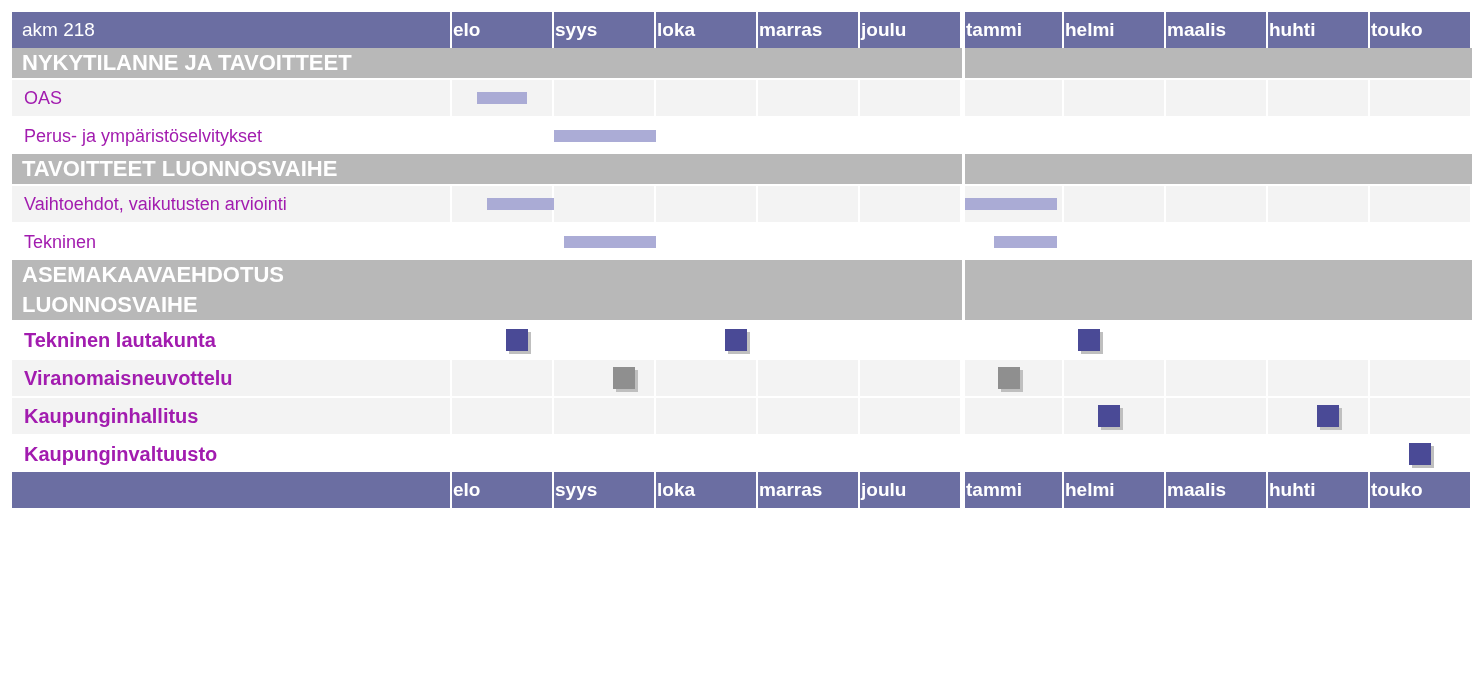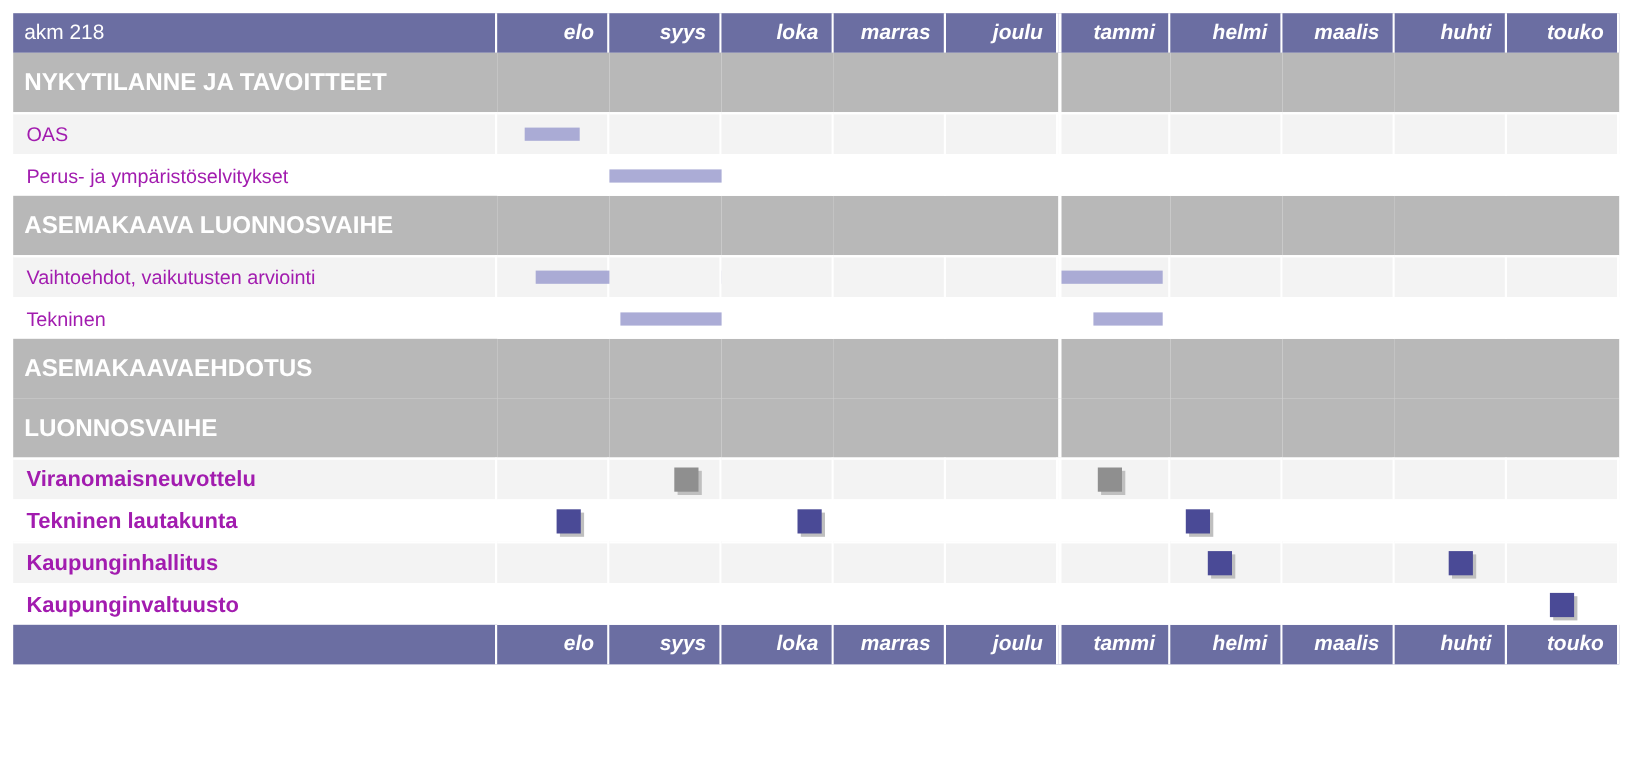--- a/index.html
+++ b/index.html
@@ -21,29 +21,29 @@
 
   .hdr td {
     background: #6b6ea2;
     color: #fff;
     font-size: 19px;
     height: 36px;
     vertical-align: middle;
     border-right: 2px solid #fff;
   }
   .hdr td.label { padding-left: 10px; }
-  .hdr td.month { text-align: right; padding-right: 12px; font-weight: 600; font-style: italic; }
+  .hdr td.month { text-align: left; padding-right: 12px; font-weight: 600; }
   .hdr td.month.first-of-year { border-left: 3px solid #fff; }
 
   .section td {
     background: #b8b8b8;
     color: #fff;
     font-size: 22px;
     font-weight: 700;
-    height: 54px;
+    height: 30px;
     padding-left: 10px;
     vertical-align: middle;
   }
   .section td.month { padding: 0; }
   .section td.month.first-of-year { border-left: 3px solid #fff; }
 
   .task td {
     height: 38px;
     vertical-align: middle;
     border-right: 2px solid #fff;
@@ -153,21 +153,21 @@
         <td class="month m2 "></td>
         <td class="month m3 "></td>
         <td class="month m4 "></td>
         <td class="month first-of-year m5 "></td>
         <td class="month m6 "></td>
         <td class="month m7 "></td>
         <td class="month m8 "></td>
         <td class="month m9 "></td>
       </tr>
       <tr class="section">
-        <td class="label">ASEMAKAAVA LUONNOSVAIHE</td>
+        <td class="label">TAVOITTEET LUONNOSVAIHE</td>
         <td class="month"></td>
         <td class="month"></td>
         <td class="month"></td>
         <td class="month"></td>
         <td class="month"></td>
         <td class="month first-of-year"></td>
         <td class="month"></td>
         <td class="month"></td>
         <td class="month"></td>
         <td class="month"></td>
@@ -225,52 +225,52 @@
         <td class="month"></td>
         <td class="month"></td>
         <td class="month"></td>
         <td class="month"></td>
         <td class="month first-of-year"></td>
         <td class="month"></td>
         <td class="month"></td>
         <td class="month"></td>
         <td class="month"></td>
       </tr>
-      <tr class="task odd bold">
-        <td class="label">Viranomaisneuvottelu</td>
-        <td class="month m0 "></td>
-        <td class="month m1 ">
-          <div class="marker gray" style="left: calc(70% - 11px);"></div>
-        </td>
-        <td class="month m2 "></td>
-        <td class="month m3 "></td>
-        <td class="month m4 "></td>
-        <td class="month first-of-year m5 ">
-          <div class="marker gray" style="left: calc(45% - 11px);"></div>
-        </td>
-        <td class="month m6 "></td>
-        <td class="month m7 "></td>
-        <td class="month m8 "></td>
-        <td class="month m9 "></td>
-      </tr>
       <tr class="task even bold">
         <td class="label">Tekninen lautakunta</td>
         <td class="month m0 ">
           <div class="marker" style="left: calc(65% - 11px);"></div>
         </td>
         <td class="month m1 "></td>
         <td class="month m2 ">
           <div class="marker" style="left: calc(80% - 11px);"></div>
         </td>
         <td class="month m3 "></td>
         <td class="month m4 "></td>
         <td class="month first-of-year m5 "></td>
         <td class="month m6 ">
           <div class="marker" style="left: calc(25% - 11px);"></div>
         </td>
+        <td class="month m7 "></td>
+        <td class="month m8 "></td>
+        <td class="month m9 "></td>
+      </tr>
+      <tr class="task odd bold">
+        <td class="label">Viranomaisneuvottelu</td>
+        <td class="month m0 "></td>
+        <td class="month m1 ">
+          <div class="marker gray" style="left: calc(70% - 11px);"></div>
+        </td>
+        <td class="month m2 "></td>
+        <td class="month m3 "></td>
+        <td class="month m4 "></td>
+        <td class="month first-of-year m5 ">
+          <div class="marker gray" style="left: calc(45% - 11px);"></div>
+        </td>
+        <td class="month m6 "></td>
         <td class="month m7 "></td>
         <td class="month m8 "></td>
         <td class="month m9 "></td>
       </tr>
       <tr class="task odd bold">
         <td class="label">Kaupunginhallitus</td>
         <td class="month m0 "></td>
         <td class="month m1 "></td>
         <td class="month m2 "></td>
         <td class="month m3 "></td>

